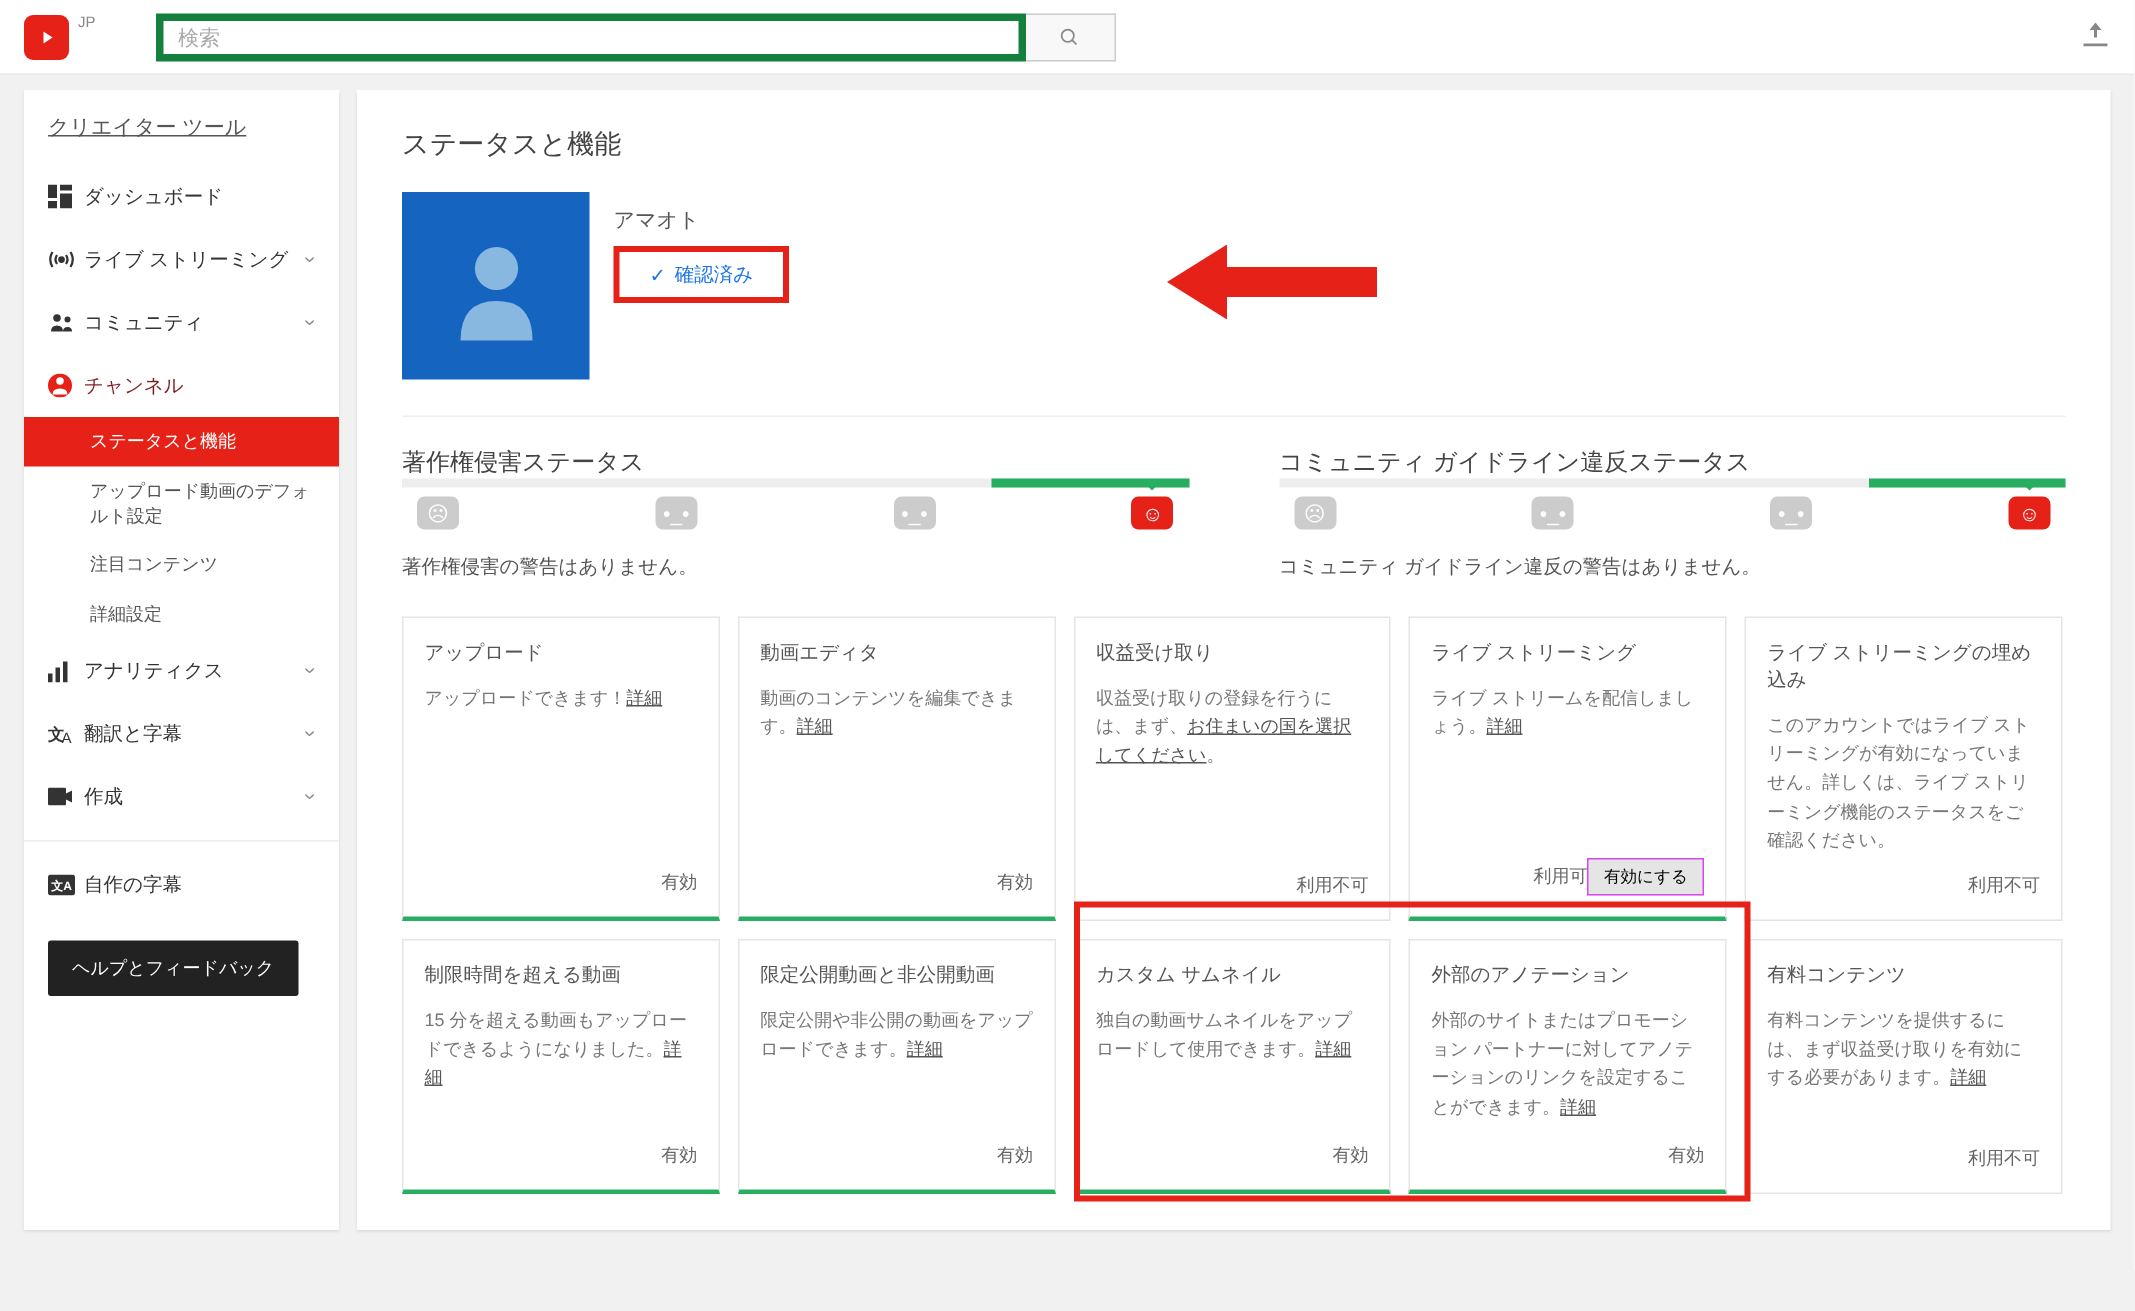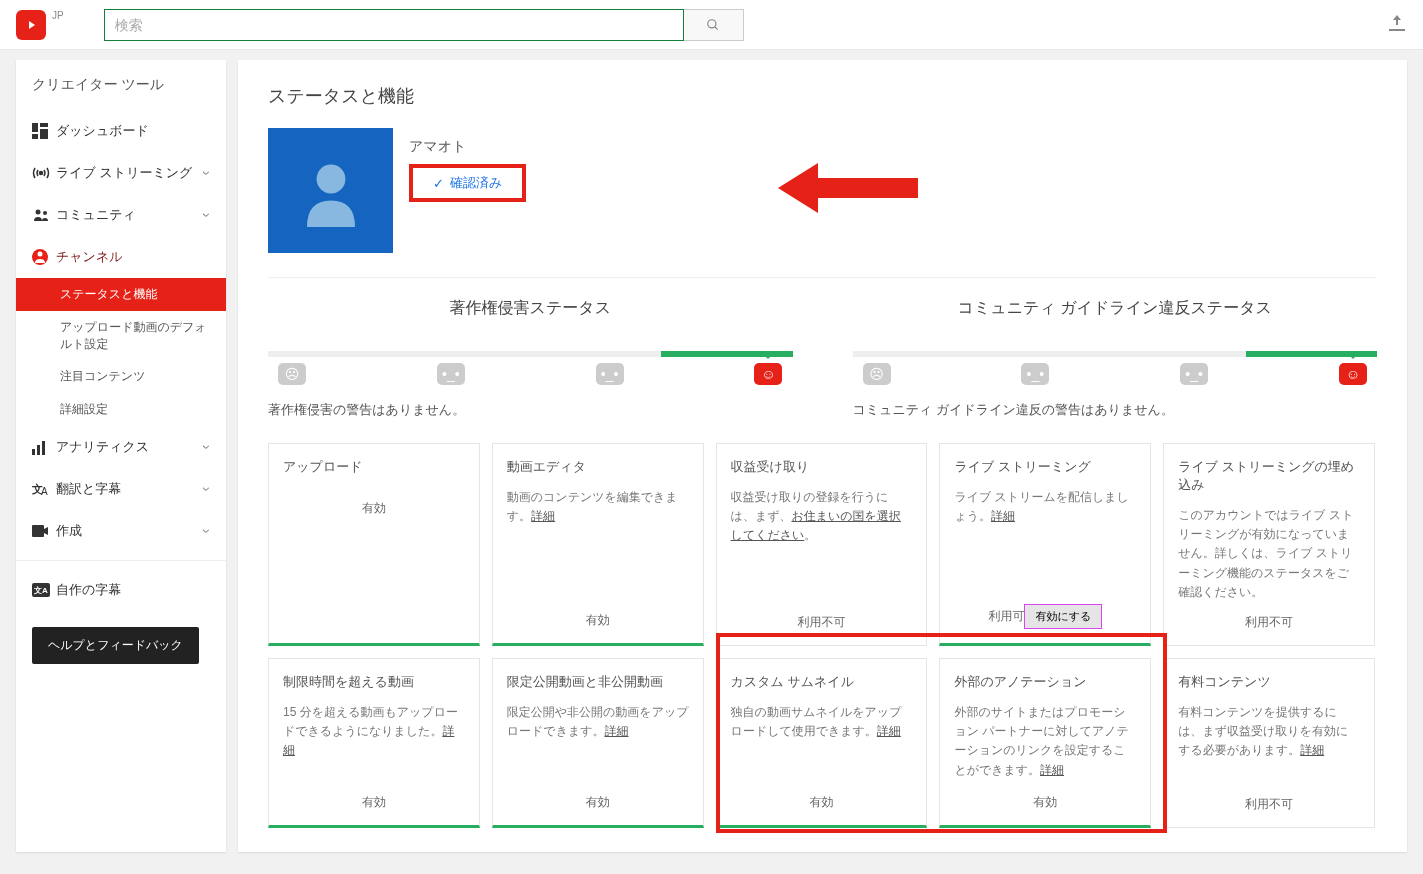--- a/index.html
+++ b/index.html
@@ -2,30 +2,30 @@
 <html><head>
   <meta charset="utf-8">
   <style>
     * { margin: 0; padding: 0; box-sizing: border-box; }
     body { font-family: Arial, "Hiragino Kaku Gothic Pro", "Meiryo", sans-serif; background: #f1f1f1; font-size: 13px; color: #333; }
     
     .topbar { background: #fff; height: 50px; display: flex; align-items: center; padding: 0 16px; border-bottom: 1px solid #e8e8e8; }
     .logo { width: 30px; height: 30px; background: #e62117; border-radius: 6px; display: flex; align-items: center; justify-content: center; color: #fff; font-weight: bold; font-size: 14px; }
     .region { font-size: 10px; color: #888; margin-left: 6px; margin-right: 40px; align-self: flex-start; margin-top: 10px; }
     .search-wrap { display: flex; flex: 0 0 640px; }
-    .search-input { flex: 1; height: 32px; border: 1px solid #15803d; padding: 0 10px; font-size: 14px; background: #fff; }
+    .search-input { flex: 1; height: 32px; border: 5px solid #15803d; padding: 0 10px; font-size: 14px; background: #fff; }
     .search-input::placeholder { color: #aaa; }
     .search-btn { width: 60px; height: 32px; border: 1px solid #ccc; border-left: none; background: #f8f8f8; cursor: pointer; display: flex; align-items: center; justify-content: center; }
     .spacer { flex: 1; }
     .upload-icon { color: #888; cursor: pointer; }
     
     .layout { display: flex; padding: 10px 16px; gap: 12px; }
     
     .sidebar { width: 210px; background: #fff; box-shadow: 0 1px 2px rgba(0,0,0,0.1); }
-    .sidebar-title { padding: 16px; font-size: 14px; color: #555; }
+    .sidebar-title { padding: 16px; font-size: 14px; color: #555; text-decoration: underline; }
     .side-item { display: flex; align-items: center; padding: 12px 16px; cursor: pointer; color: #333; font-size: 13px; position: relative; }
     .side-item .icon { width: 24px; display: flex; align-items: center; justify-content: flex-start; color: #333; }
     .side-item .label { flex: 1; }
     .side-item .chev { color: #888; font-size: 14px; transform: rotate(90deg); }
     .side-item.active { color: #7f1d1d; }
     .side-item.active .icon { color: #e62117; }
     .sub-item { padding: 8px 16px 8px 44px; font-size: 12px; color: #555; cursor: pointer; line-height: 1.4; }
     .sub-item.selected { background: #e62117; color: #fff; }
     .side-divider { border-top: 1px solid #eee; margin: 8px 0; }
     .feedback-btn { margin: 16px; background: #222; color: #fff; padding: 10px 16px; font-size: 12px; border: none; cursor: pointer; border-radius: 2px; }
@@ -40,36 +40,36 @@
     .channel-name { font-size: 14px; color: #555; margin-bottom: 8px; }
     .verified-badge { display: inline-flex; align-items: center; gap: 6px; padding: 6px 20px; border: 4px solid #e62117; color: #1a73e8; font-size: 13px; }
     .verified-badge .check { color: #1a73e8; }
     
     .arrow-annotation { position: absolute; left: 510px; top: 35px; }
     
     .divider { border-top: 1px solid #eee; margin: 20px 0; }
     
     .status-row { display: flex; gap: 60px; }
     .status-block { flex: 1; }
-    .status-title { font-size: 16px; color: #444; margin-bottom: 32px; text-align: center; }
+    .status-title { font-size: 16px; color: #444; margin-bottom: 0; }
     .status-bar { height: 6px; background: #eee; position: relative; margin-bottom: 6px; }
     .status-bar::after { content: ''; position: absolute; right: 0; top: 0; width: 25%; height: 6px; background: #27ae60; }
     .face-row { display: flex; justify-content: space-between; margin-bottom: 16px; padding: 0 10px; position: relative; }
     .face { width: 28px; height: 22px; background: #ccc; border-radius: 5px; display: flex; align-items: center; justify-content: center; color: #fff; font-size: 14px; }
     .face.happy { background: #e62117; position: relative; }
     .face.happy::before { content: ''; position: absolute; top: -9px; left: 50%; transform: translateX(-50%); border: 5px solid transparent; border-top-color: #27ae60; }
     .status-msg { font-size: 13px; color: #555; }
     
     .cards { display: flex; flex-wrap: wrap; gap: 12px; margin-top: 24px; }
     .card { width: calc(20% - 10px); border: 1px solid #e5e5e5; padding: 14px; display: flex; flex-direction: column; min-height: 170px; position: relative; }
     .card.bordered-bottom { border-bottom: 3px solid #27ae60; }
     .card-title { font-size: 13px; color: #555; margin-bottom: 12px; }
     .card-desc { font-size: 12px; color: #777; line-height: 1.6; flex: 1; }
     .card-desc a { color: #555; text-decoration: underline; }
-    .card-footer { display: flex; justify-content: center; align-items: center; margin-top: 12px; }
+    .card-footer { display: flex; justify-content: flex-end; align-items: center; margin-top: 12px; }
     .card-status { font-size: 12px; color: #666; }
     .card-btn { font-size: 11px; padding: 4px 10px; border: 1px solid #d946ef; background: #e5e5e5; cursor: pointer; }
     
     .highlight-box { position: absolute; border: 4px solid #e62117; pointer-events: none; z-index: 5; }
     .cards-wrap { position: relative; }
   </style>
 </head>
 <body>
 
 <div class="topbar">
@@ -253,20 +253,21 @@
           <div class="face happy">☺</div>
         </div>
         <div class="status-msg">コミュニティ ガイドライン違反の警告はありません。</div>
       </div>
     </div>
 
     <div class="cards-wrap">
       <div class="cards" id="cards-container">
           <div class="card bordered-bottom">
             <div class="card-title">アップロード</div>
+            <div class="card-desc">アップロードできます！<a href="#">詳細</a></div>
             <div class="card-footer">
               <span class="card-status">有効</span>
             </div>
           </div>
           <div class="card bordered-bottom">
             <div class="card-title">動画エディタ</div>
             <div class="card-desc">動画のコンテンツを編集できます。<a href="#">詳細</a></div>
             <div class="card-footer">
               <span class="card-status">有効</span>
             </div>

